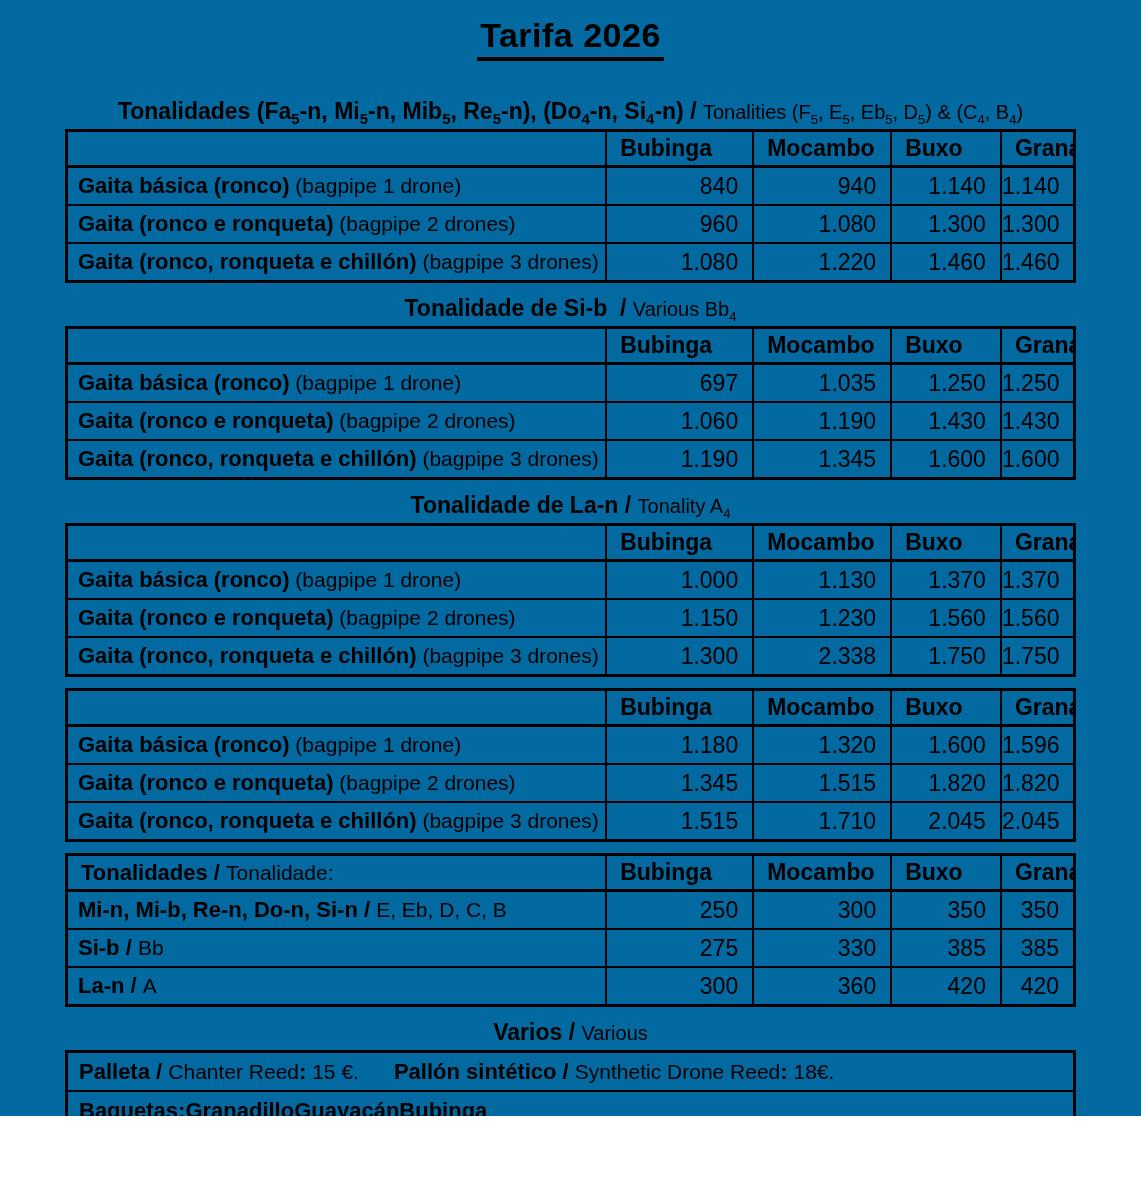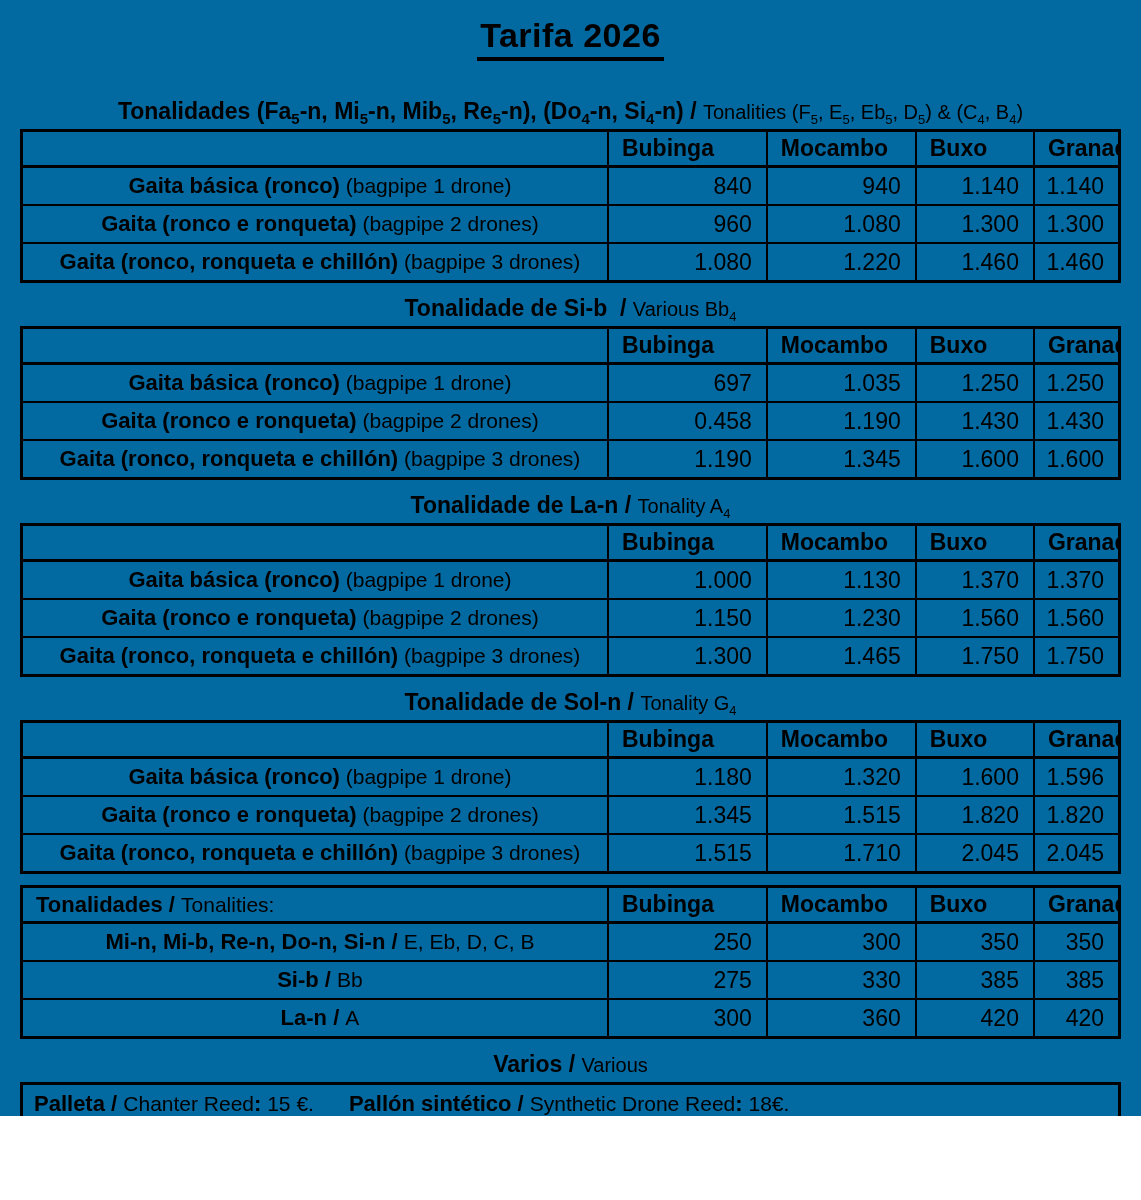--- a/index.html
+++ b/index.html
@@ -4,21 +4,21 @@
 <style>
   html,body{margin:0;padding:0;background:#fff;}
   .page{
     width:1141px;height:1116px;background:#0369a1;color:#000;
     font-family:"Liberation Sans","DejaVu Sans",sans-serif;
     overflow:hidden;box-sizing:border-box;
   }
   h1.doc-title{margin:0;padding-top:16px;text-align:center;font-size:34px;font-weight:700;}
   .title-underline{border-bottom:4px solid #000;padding:0 3px 3px 3px;letter-spacing:.5px;}
 
-  section.block{margin:0 20px;}
+  section.block{margin:0 65px;}
   section.block.first{margin-top:42px;}
   section.block + section.block{margin-top:11px;}
 
   .sec-heading{
     text-align:center;font-size:20px;line-height:28px;margin-bottom:3px;
     white-space:pre-wrap;
   }
   .b{font-weight:700;}
   .r{font-weight:400;}
   .sec-heading .b{font-size:23px;}
@@ -38,21 +38,21 @@
     border-bottom:3px solid #000;height:33px;
     font-size:23px;font-weight:700;text-align:left;padding:0 0 0 13px;
   }
   table.price-table thead th .b{font-size:22px;}
   table.price-table thead th .r{font-weight:400;font-size:21px;}
   table.price-table th:nth-child(1), table.price-table td:nth-child(1){width:52%;}
   table.price-table th:nth-child(2), table.price-table td:nth-child(2){width:13.1%;}
   table.price-table th:nth-child(3), table.price-table td:nth-child(3){width:12.2%;}
   table.price-table th:nth-child(4), table.price-table td:nth-child(4){width:9.4%;}
   table.price-table tbody td{height:36px;}
-  td.label-cell{padding:0 0 0 10px;white-space:pre-wrap;font-size:21px;text-align:center;}
+  td.label-cell{padding:0 0 0 10px;white-space:pre-wrap;font-size:21px;}
   td.label-cell .b{font-size:22px;}
   td.price-cell{font-size:23px;text-align:right;padding:0 14px 0 0;}
 
   table.varios-table td.varios-cell{
     height:37px;padding:0 16px 0 11px;white-space:pre-wrap;font-size:21px;
   }
   td.varios-cell .b{font-size:22px;}
 </style>
 </head>
 <body>
@@ -114,21 +114,21 @@
         <tbody>
           <tr>
             <td class="label-cell"><span class="b">Gaita básica (ronco)</span><span class="r"> (bagpipe 1 drone)</span></td>
             <td class="price-cell">697</td>
             <td class="price-cell">1.035</td>
             <td class="price-cell">1.250</td>
             <td class="price-cell">1.250</td>
           </tr>
           <tr>
             <td class="label-cell"><span class="b">Gaita (ronco e ronqueta)</span><span class="r"> (bagpipe 2 drones)</span></td>
-            <td class="price-cell">0.458</td>
+            <td class="price-cell">1.060</td>
             <td class="price-cell">1.190</td>
             <td class="price-cell">1.430</td>
             <td class="price-cell">1.430</td>
           </tr>
           <tr>
             <td class="label-cell"><span class="b">Gaita (ronco, ronqueta e chillón)</span><span class="r"> (bagpipe 3 drones)</span></td>
             <td class="price-cell">1.190</td>
             <td class="price-cell">1.345</td>
             <td class="price-cell">1.600</td>
             <td class="price-cell">1.600</td>
@@ -160,30 +160,29 @@
           <tr>
             <td class="label-cell"><span class="b">Gaita (ronco e ronqueta)</span><span class="r"> (bagpipe 2 drones)</span></td>
             <td class="price-cell">1.150</td>
             <td class="price-cell">1.230</td>
             <td class="price-cell">1.560</td>
             <td class="price-cell">1.560</td>
           </tr>
           <tr>
             <td class="label-cell"><span class="b">Gaita (ronco, ronqueta e chillón)</span><span class="r"> (bagpipe 3 drones)</span></td>
             <td class="price-cell">1.300</td>
-            <td class="price-cell">1.465</td>
+            <td class="price-cell">2.338</td>
             <td class="price-cell">1.750</td>
             <td class="price-cell">1.750</td>
           </tr>
         </tbody>
       </table>
   </section>
 
   <section class="block">
-    <div class="sec-heading"><span class="b">Tonalidade de Sol-n / </span><span class="r">Tonality G</span><sub class="r">4</sub></div>
     <table class="doc-table price-table">
         <thead>
           <tr>
             <th class="label-head"></th>
             <th>Bubinga</th>
             <th>Mocambo</th>
             <th>Buxo</th>
             <th>Granadillo</th>
           </tr>
         </thead>
@@ -210,21 +209,21 @@
             <td class="price-cell">2.045</td>
           </tr>
         </tbody>
       </table>
   </section>
 
   <section class="block">
     <table class="doc-table price-table">
         <thead>
           <tr>
-            <th class="label-head"><span class="b">Tonalidades / </span><span class="r">Tonalities:</span></th>
+            <th class="label-head"><span class="b">Tonalidades / </span><span class="r">Tonalidade:</span></th>
             <th>Bubinga</th>
             <th>Mocambo</th>
             <th>Buxo</th>
             <th>Granadillo</th>
           </tr>
         </thead>
         <tbody>
           <tr>
             <td class="label-cell"><span class="b">Mi-n, Mi-b, Re-n, Do-n, Si-n / </span><span class="r">E, Eb, D, C, B</span></td>
             <td class="price-cell">250</td>

